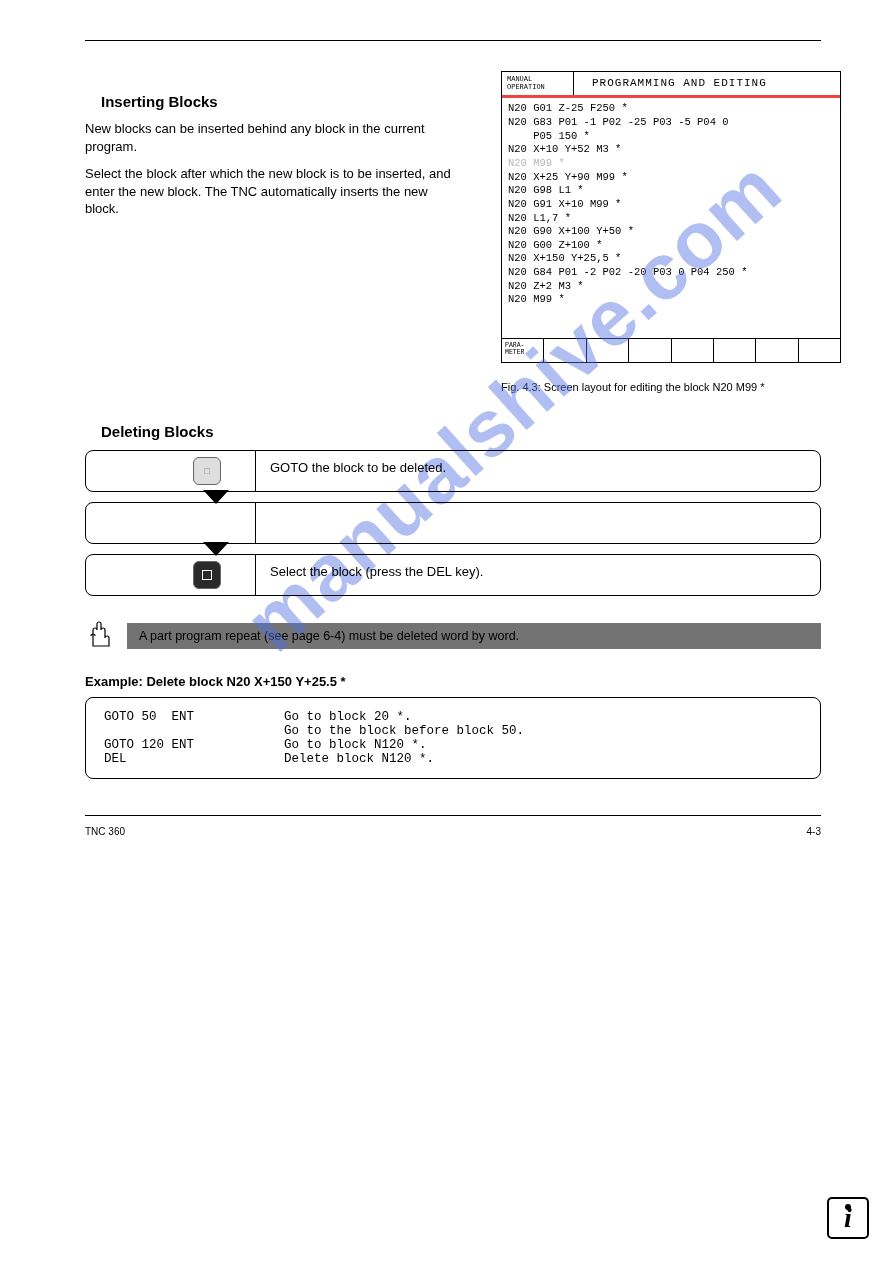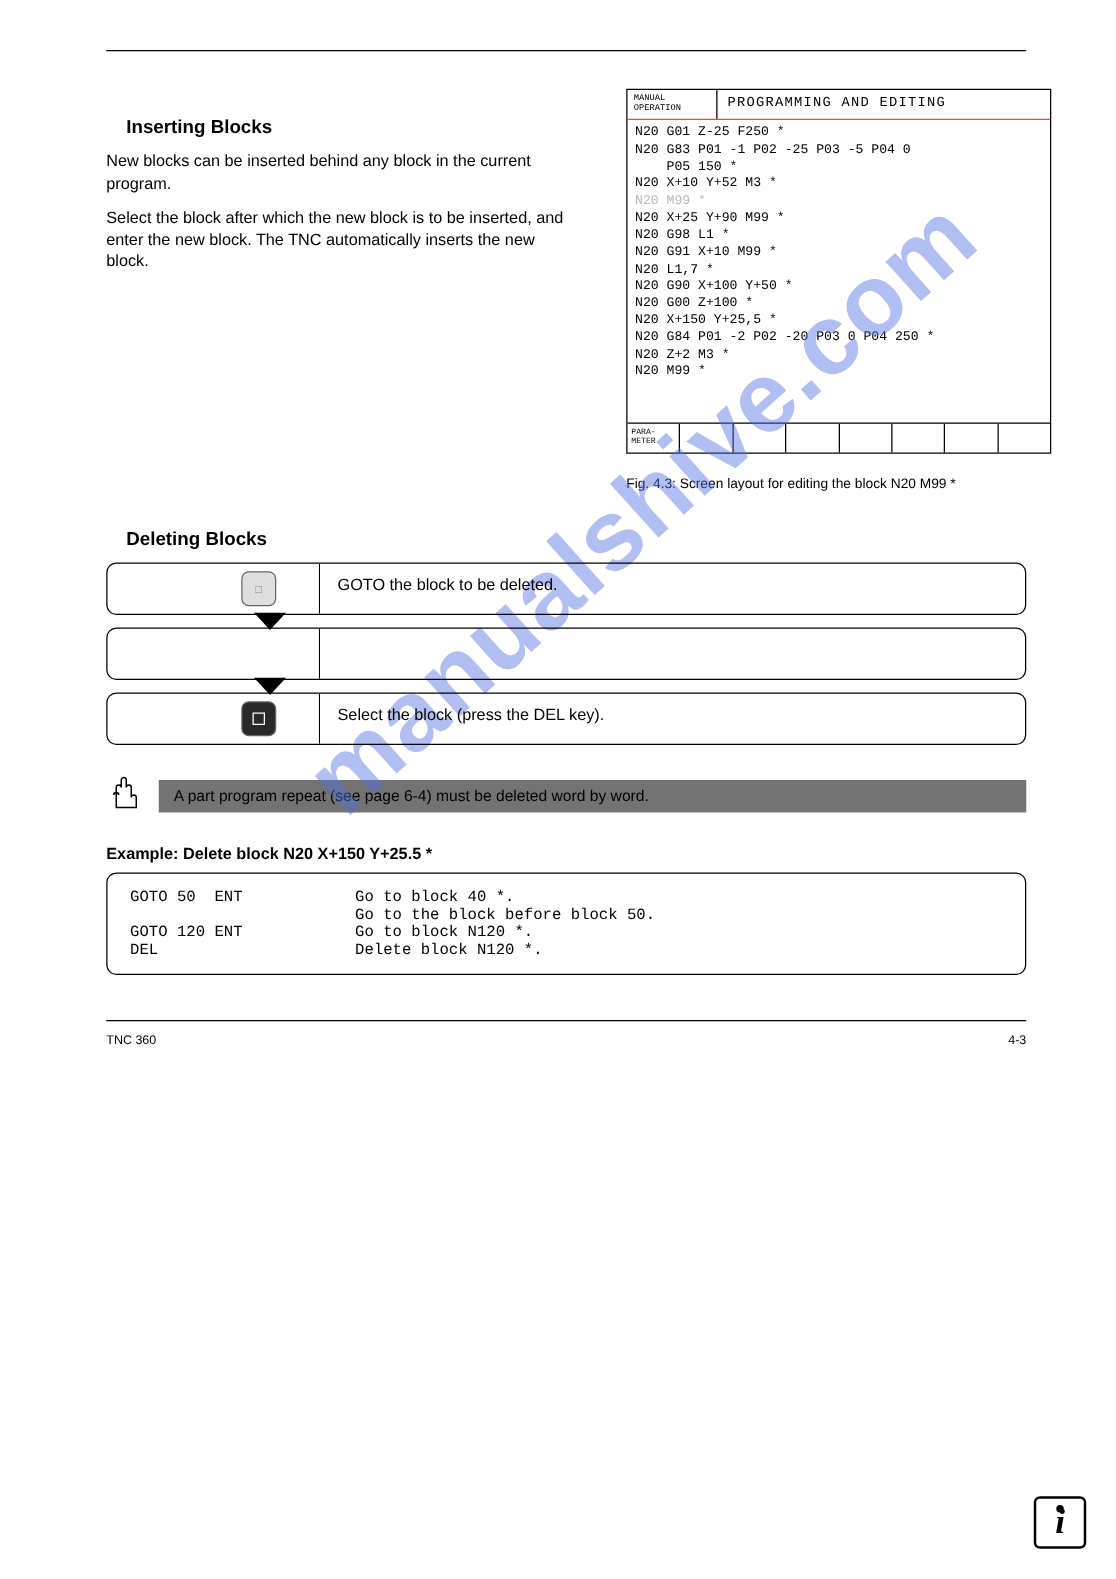--- a/index.html
+++ b/index.html
@@ -29,21 +29,21 @@
   
   .cnc-screen {
     width: 340px; height: 292px;
     border: 1px solid #000;
     font-family: "Lucida Console","Courier New",monospace;
     font-size: 10px; line-height: 1.3;
     background: #fff;
     position: relative;
     margin-left: auto;
   }
-  .scr-header { display: flex; border-bottom: 1px solid #ef4444; }
+  .scr-header { display: flex; border-bottom: 3px solid #ef4444; gap: 10px; }
   .scr-mode { width: 72px; border-right: 1px solid #000; font-size: 7px; padding: 4px 5px; line-height: 1.1; }
   .scr-title { padding: 4px 8px; font-size: 11px; letter-spacing: 1px; }
   .scr-body { padding: 4px 6px; white-space: pre; font-size: 10.5px; }
   .scr-body .grey { color: #b8b8b8; }
   .scr-softkeys {
     position: absolute; bottom: 0; left: 0; right: 0;
     display: flex; border-top: 1px solid #000; height: 24px;
   }
   .scr-softkeys div { flex: 1; border-right: 1px solid #000; font-size: 6.5px; padding: 3px 3px; line-height: 1.1; }
   .scr-softkeys div:last-child { border-right: none; }
@@ -188,21 +188,21 @@
         <path d="M8 28 V12 a2 2 0 0 1 4 0 V6 a2 2 0 0 1 4 0 V12 a2 2 0 0 1 4 0 V20 a2 2 0 0 1 4 0 V28 Z M6 18 a2 2 0 0 1 4 0" fill="none" stroke="#000" stroke-width="1.2"></path>
       </svg>
     </div>
     <div class="note-bar">A part program repeat (see page 6-4) must be deleted word by word.</div>
   </div>
 
   <div class="code-head">Example: Delete block N20 X+150 Y+25.5 *</div>
   <div class="code-box" id="code-box">
       <div class="row">
         <div class="c1">GOTO 50  ENT</div>
-        <div class="c2">Go to block 40 *.</div>
+        <div class="c2">Go to block 20 *.</div>
       </div>
       <div class="row">
         <div class="c1"></div>
         <div class="c2">Go to the block before block 50.</div>
       </div>
       <div class="row">
         <div class="c1">GOTO 120 ENT</div>
         <div class="c2">Go to block N120 *.</div>
       </div>
       <div class="row">

